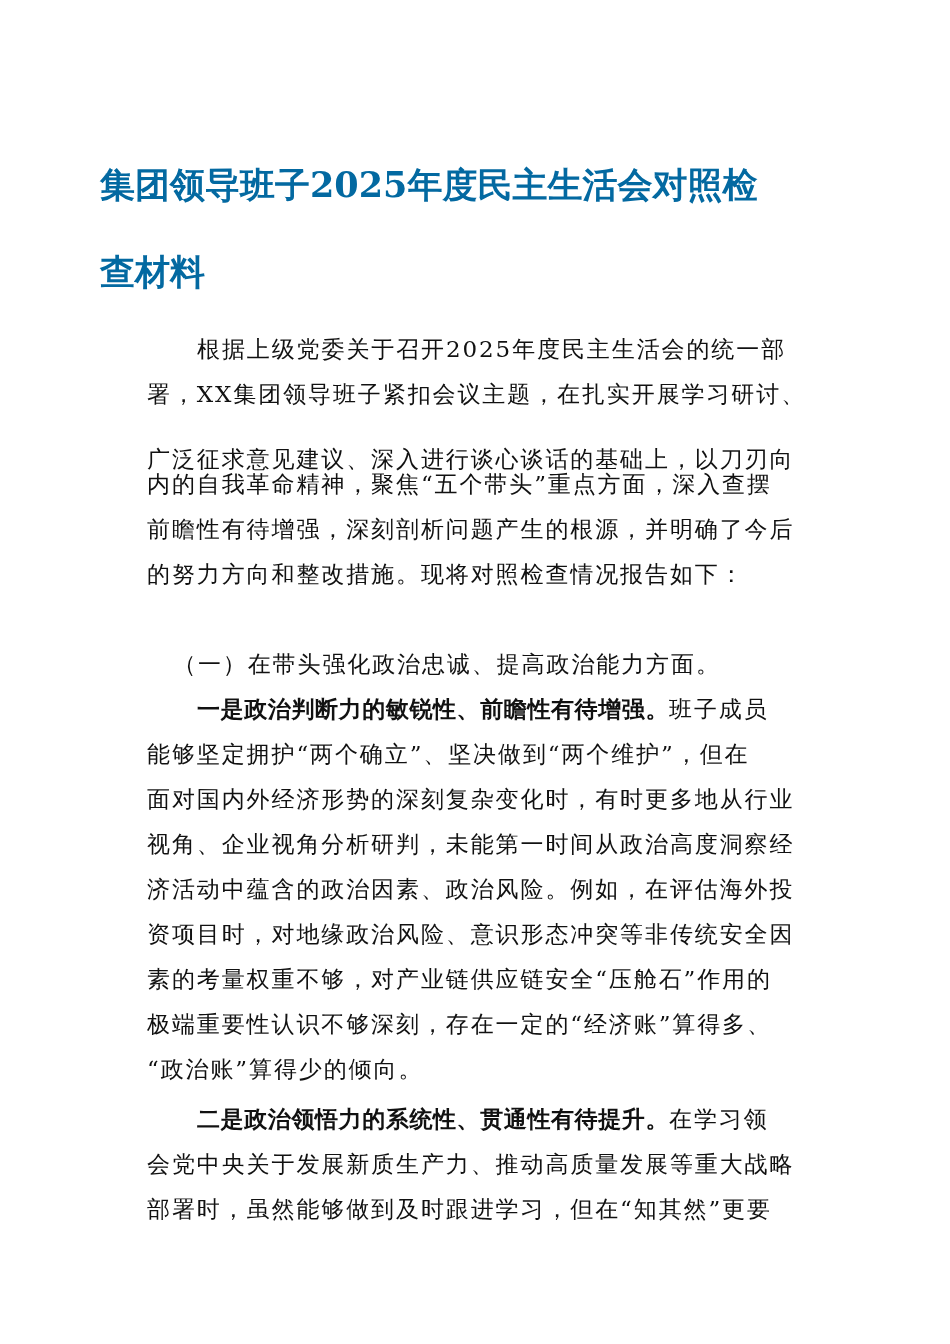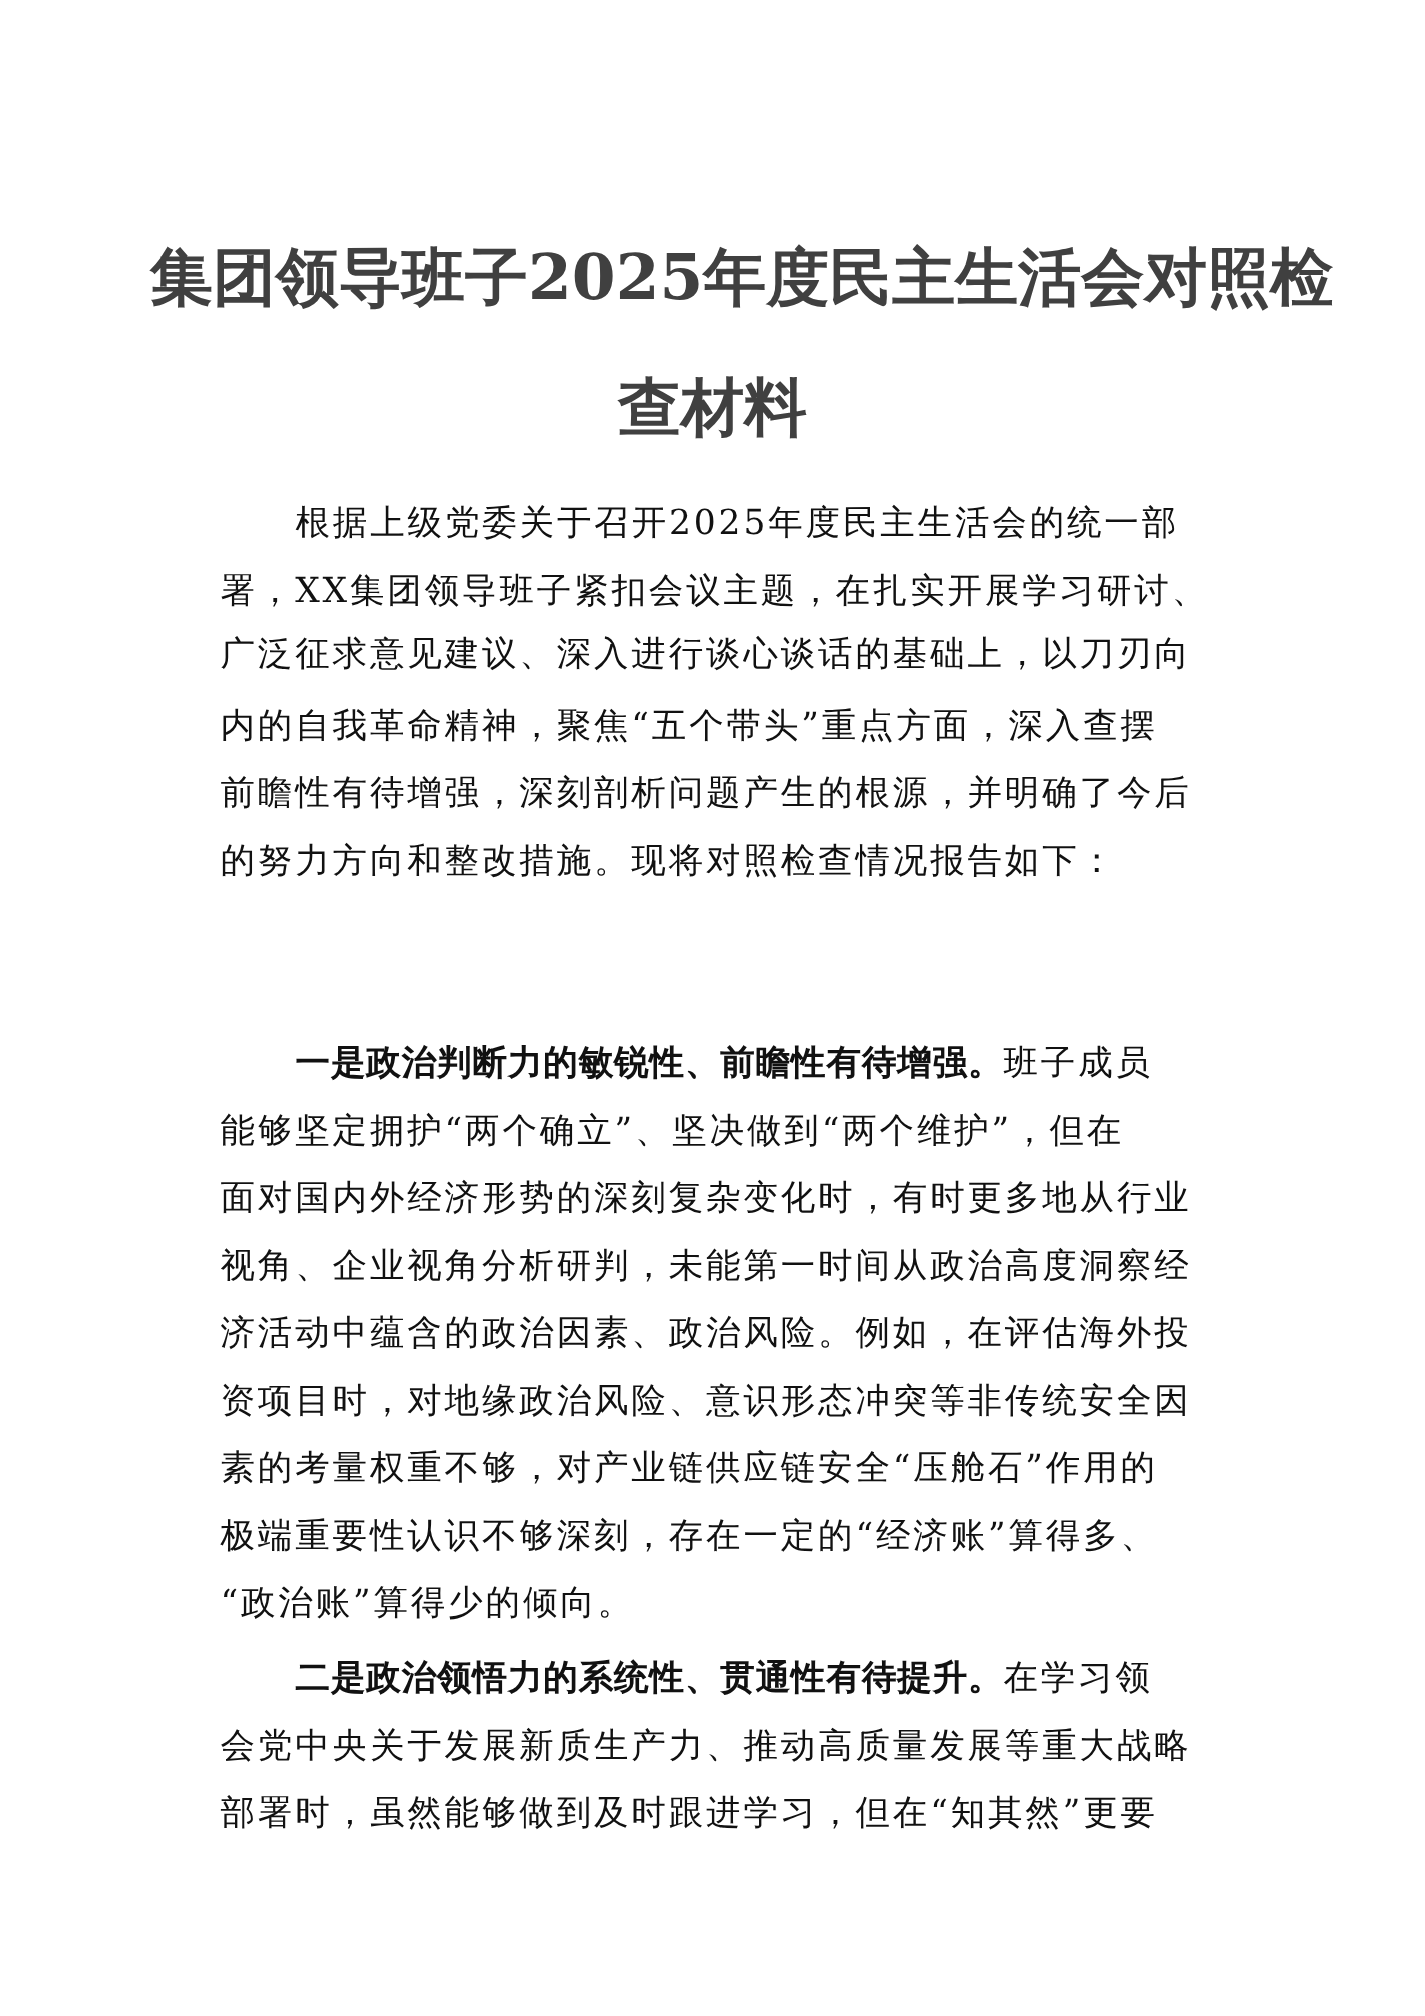--- a/index.html
+++ b/index.html
@@ -1,21 +1,21 @@
 <!DOCTYPE html>
 <html><head>
 <meta charset="utf-8">
 <style>
   html, body { margin: 0; padding: 0; background: #ffffff; }
   body { width: 950px; height: 1344px; position: relative; overflow: hidden; }
   .page { position: absolute; left: 0; top: 0; width: 950px; height: 1344px; background: #ffffff; }
   .title {
-    position: absolute; left: 100px; width: 750px; text-align: center;
+    position: absolute; left: 100px; width: 750px; text-align: left;
     font-family: "DejaVu Serif", "Liberation Serif", serif;
-    font-weight: bold; font-size: 42px; color: #404040; line-height: 58px;
+    font-weight: bold; font-size: 35px; color: #0369a1; line-height: 58px;
     letter-spacing: 0px; white-space: nowrap;
   }
   .t1 { top: 156px; }
   .t2 { top: 198px; margin-top: 45px; }
   .line {
     position: absolute; left: 147px; width: 670px;
     font-family: "DejaVu Serif", "Liberation Serif", serif;
     font-size: 23px; color: #111; line-height: 45px; height: 45px;
     white-space: nowrap; letter-spacing: 1.9px;
   }
@@ -27,26 +27,27 @@
 </head>
 <body>
 
 <div class="page">
   <div class="title t1">集团领导班子2025年度民主生活会对照检</div>
   <div class="title t2">查材料</div>
 
   <div>
     <div class="line ind" style="top:327px">根据上级党委关于召开2025年度民主生活会的统一部</div>
     <div class="line" style="top:372px">署，XX集团领导班子紧扣会议主题，在扎实开展学习研讨、</div>
-    <div class="line" style="top:414px">广泛征求意见建议、深入进行谈心谈话的基础上，以刀刃向</div>
+    <div class="line" style="top:437px">广泛征求意见建议、深入进行谈心谈话的基础上，以刀刃向</div>
     <div class="line" style="top:462px">内的自我革命精神，聚焦“五个带头”重点方面，深入查摆</div>
     <div class="line" style="top:507px">前瞻性有待增强，深刻剖析问题产生的根源，并明确了今后</div>
     <div class="line" style="top:552px">的努力方向和整改措施。现将对照检查情况报告如下：</div>
   </div>
 
+  <div class="line sub" style="top:642px">（一）在带头强化政治忠诚、提高政治能力方面。</div>
 
   <div>
     <div class="line ind" style="top:687px"><span class="b">一是政治判断力的敏锐性、前瞻性有待增强。</span><span>班子成员</span></div>
     <div class="line" style="top:732px">能够坚定拥护“两个确立”、坚决做到“两个维护”，但在</div>
     <div class="line" style="top:777px">面对国内外经济形势的深刻复杂变化时，有时更多地从行业</div>
     <div class="line" style="top:822px">视角、企业视角分析研判，未能第一时间从政治高度洞察经</div>
     <div class="line" style="top:867px">济活动中蕴含的政治因素、政治风险。例如，在评估海外投</div>
     <div class="line" style="top:912px">资项目时，对地缘政治风险、意识形态冲突等非传统安全因</div>
     <div class="line" style="top:957px">素的考量权重不够，对产业链供应链安全“压舱石”作用的</div>
     <div class="line" style="top:1002px">极端重要性认识不够深刻，存在一定的“经济账”算得多、</div>

